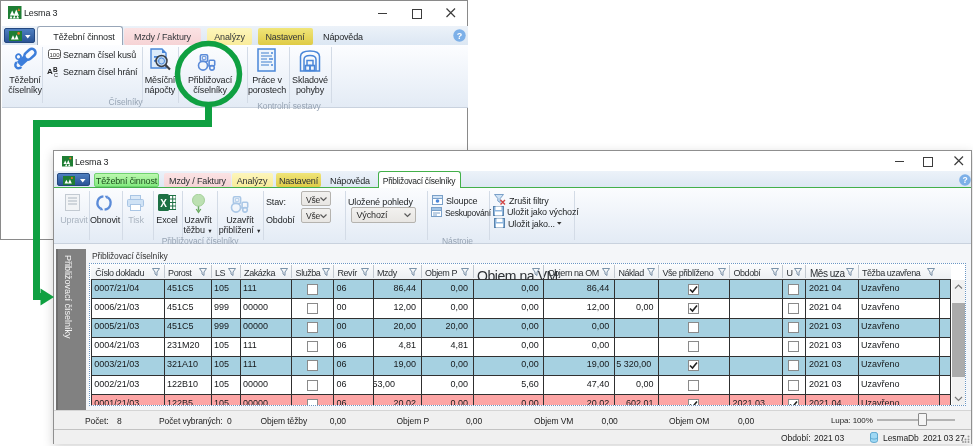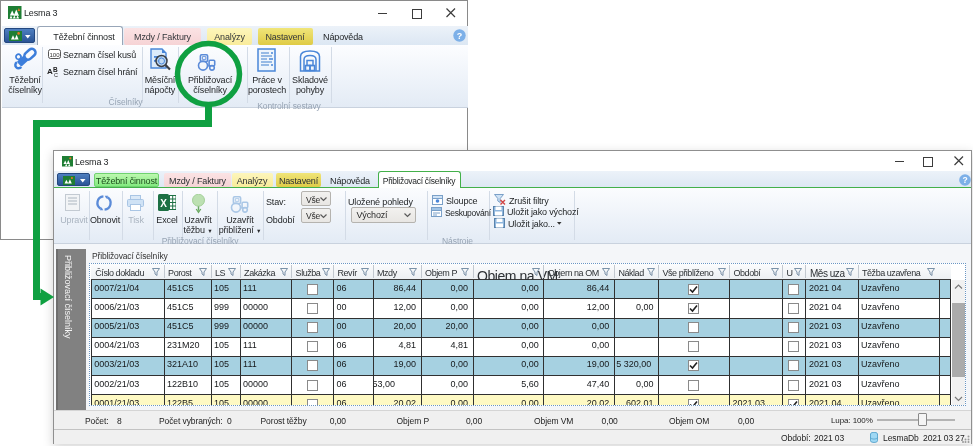--- a/index.html
+++ b/index.html
@@ -475,21 +475,21 @@
     <div class="txt" style="left:329.8px;top:2.5px;width:47.5px;text-align:right;letter-spacing:0;color:#16181a;">0,00</div>
     <div class="txt" style="left:381.8px;top:2.5px;width:66.10000000000002px;text-align:right;letter-spacing:0;color:#16181a;">5,60</div>
     <div class="txt" style="left:452.40000000000003px;top:2.5px;width:66.19999999999999px;text-align:right;letter-spacing:0;color:#16181a;">47,40</div>
     <div class="txt" style="left:523.1px;top:2.5px;width:39.60000000000002px;text-align:right;letter-spacing:0;color:#16181a;">0,00</div>
     <div class="cb" style="left:597.2px;top:3.5px;"></div>
     <div class="cb" style="left:697.45px;top:3.5px;"></div>
     <div class="txt" style="left:718.1px;top:2.5px;letter-spacing:0;color:#16181a;">2021 03</div>
     <div class="txt" style="left:770.2px;top:2.5px;letter-spacing:0;color:#16181a;">Uzavřeno</div>
   </div>
 <div class="abs" style="left:90.8px;top:394.22px;width:860.2px;height:1px;background:#303030;"></div>
-<div class="abs" style="left:90.8px;top:395.22px;width:860.2px;height:9.979999999999961px;background:#fef9c3;overflow:hidden;">
+<div class="abs" style="left:90.8px;top:395.22px;width:860.2px;height:9.979999999999961px;background:#fca5a5;overflow:hidden;">
     <div class="txt" style="left:3.5px;top:2.5px;letter-spacing:0;color:#16181a;">0001/21/03</div>
     <div class="txt" style="left:76.3px;top:2.5px;letter-spacing:0;color:#16181a;">122B5</div>
     <div class="txt" style="left:123.2px;top:2.5px;letter-spacing:0;color:#16181a;">105</div>
     <div class="txt" style="left:152.3px;top:2.5px;letter-spacing:0;color:#16181a;">00000</div>
     <div class="cb" style="left:215.75px;top:3.5px;"></div>
     <div class="txt" style="left:245.7px;top:2.5px;letter-spacing:0;color:#16181a;">06</div>
     <div class="txt" style="left:281.7px;top:2.5px;width:43.60000000000002px;text-align:right;letter-spacing:0;color:#16181a;">20,02</div>
     <div class="txt" style="left:329.8px;top:2.5px;width:47.5px;text-align:right;letter-spacing:0;color:#16181a;">0,00</div>
     <div class="txt" style="left:381.8px;top:2.5px;width:66.10000000000002px;text-align:right;letter-spacing:0;color:#16181a;">0,00</div>
     <div class="txt" style="left:452.40000000000003px;top:2.5px;width:66.19999999999999px;text-align:right;letter-spacing:0;color:#16181a;">20,02</div>
@@ -530,21 +530,21 @@
   </svg>
 <svg class="abs" style="left:951.5px;top:393.5px" width="13" height="10">
     <path d="M3 3 L6.5 6.5 L10 3" fill="none" stroke="#7a7a7a" stroke-width="1.2"></path>
   </svg>
 <div class="abs" style="left:951.5px;top:303px;width:13.5px;height:74px;background:#ababab;"></div>
 <div class="abs" style="left:54px;top:410px;width:917px;height:19px;background:#f0f0f0;border-top:1px solid #d5d5d5;box-sizing:border-box;"></div>
 <div class="abs" style="left:54px;top:429px;width:917px;height:14.5px;background:#f0f0f0;border-top:1px solid #c3c3c3;box-sizing:border-box;"></div>
 <div class="txt" style="left:85px;top:416px;color:#1d1d1d;font-size:8.5px;letter-spacing:-0.1px;">Počet:</div>
 <div class="txt" style="left:117px;top:416px;color:#1d1d1d;font-size:8.5px;letter-spacing:-0.1px;">8</div>
 <div class="txt" style="left:159px;top:416px;color:#1d1d1d;font-size:8.5px;letter-spacing:-0.1px;">Počet vybraných:&nbsp; 0</div>
-<div class="txt" style="left:260.5px;top:416px;color:#1d1d1d;font-size:8.5px;letter-spacing:-0.1px;">Porost těžby</div>
+<div class="txt" style="left:260.5px;top:416px;color:#1d1d1d;font-size:8.5px;letter-spacing:-0.1px;">Objem těžby</div>
 <div class="txt" style="left:329.8px;top:416px;color:#1d1d1d;font-size:8.5px;letter-spacing:-0.1px;">0,00</div>
 <div class="txt" style="left:396.6px;top:416px;color:#1d1d1d;font-size:8.5px;letter-spacing:-0.1px;">Objem P</div>
 <div class="txt" style="left:465.9px;top:416px;color:#1d1d1d;font-size:8.5px;letter-spacing:-0.1px;">0,00</div>
 <div class="txt" style="left:534px;top:416px;color:#1d1d1d;font-size:8.5px;letter-spacing:-0.1px;">Objem VM</div>
 <div class="txt" style="left:601.5px;top:416px;color:#1d1d1d;font-size:8.5px;letter-spacing:-0.1px;">0,00</div>
 <div class="txt" style="left:669px;top:416px;color:#1d1d1d;font-size:8.5px;letter-spacing:-0.1px;">Objem OM</div>
 <div class="txt" style="left:737.9px;top:416px;color:#1d1d1d;font-size:8.5px;letter-spacing:-0.1px;">0,00</div>
 <div class="txt" style="left:831px;top:415.5px;color:#1d1d1d;font-size:8px;letter-spacing:-0.1px;">Lupa: 100%</div>
 <div class="abs" style="left:877px;top:419px;width:78px;height:1.5px;background:#b4b4b4;"></div>
 <div class="abs" style="left:918px;top:412.5px;width:9px;height:13.5px;background:#f4f4f4;border:1px solid #8a8a8a;box-sizing:border-box;border-radius:1px;"></div>

